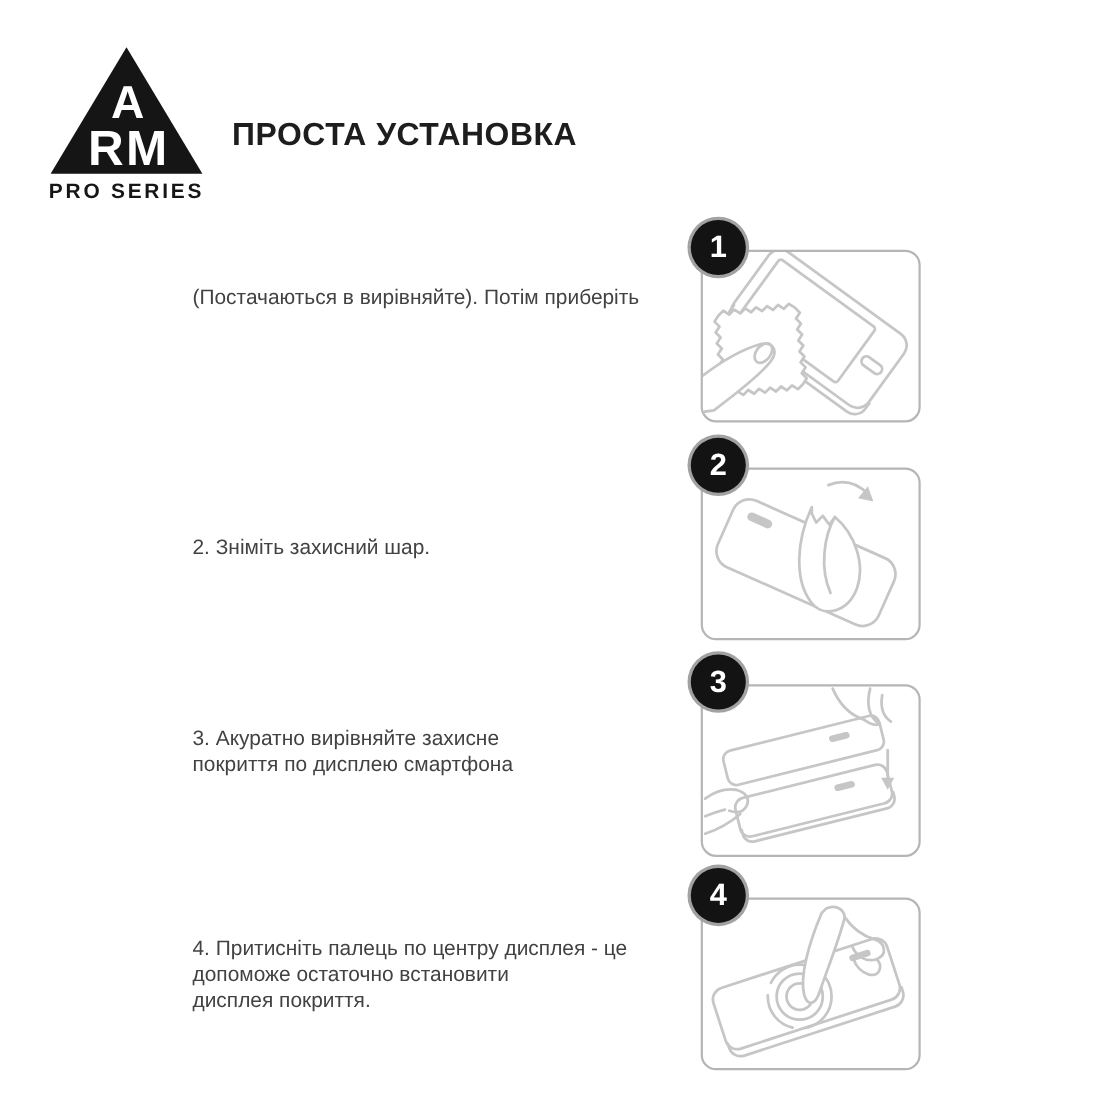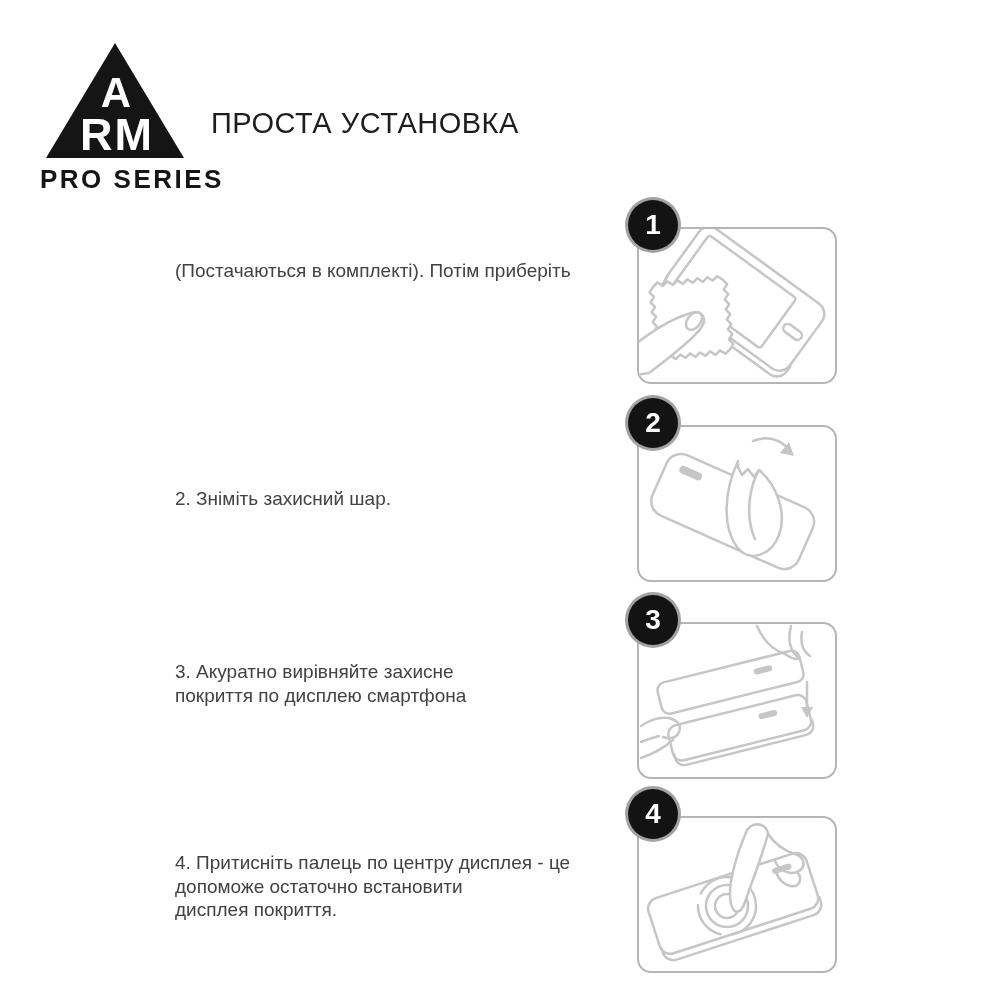--- a/index.html
+++ b/index.html
@@ -2,26 +2,26 @@
 <html><head>
 <meta charset="utf-8">
 <style>
   html,body{margin:0;padding:0;background:#fff;}
   .page{position:relative;width:1000px;height:1000px;background:#ffffff;
         font-family:"Liberation Sans",sans-serif;overflow:hidden;}
 
   
   .logo{position:absolute;left:40px;top:40px;width:150px;text-align:center;}
   .logo svg{display:block;}
-  .logo-sub{margin-top:2px;font-size:26px;font-weight:bold;color:#161616;
+  .logo-sub{margin-top:2px;font-size:19px;font-weight:bold;color:#161616;
             letter-spacing:2.5px;white-space:nowrap;}
 
   
   .title{position:absolute;left:211px;top:107px;margin:0;font-size:29px;
-         font-weight:normal;color:#1d1d1d;letter-spacing:0.5px;white-space:nowrap;}
+         font-weight:bold;color:#1d1d1d;letter-spacing:0.5px;white-space:nowrap;}
 
   
   .step-text{position:absolute;left:175px;width:470px;color:#424242;
              font-size:19px;line-height:23.5px;}
   .step-text .line{white-space:nowrap;}
 
   
   .panel{position:absolute;left:637px;width:196px;height:153px;background:#fff;
          border:2px solid #b5b5b5;border-radius:14px;}
   .art{position:absolute;left:0;top:0;width:196px;height:153px;}
@@ -45,21 +45,21 @@
       <text x="76" y="67" class="logo-letter" font-size="42" text-anchor="middle">A</text>
       <text x="77" y="110" class="logo-letter" font-size="45" letter-spacing="2" text-anchor="middle">RM</text>
     </svg>
     <div class="logo-sub">PRO SERIES</div>
   </div>
 
   <h1 class="title">ПРОСТА УСТАНОВКА</h1>
 
   <section>
     <div class="step-text" style="top:259px">
-      <div class="line">(Постачаються в комплекті). Потім приберіть</div>
+      <div class="line">(Постачаються в вирівняйте). Потім приберіть</div>
     </div>
     <div class="panel" style="top:227px">
       <span class="badge">1</span>
       <svg class="art" viewBox="0 0 196 153">
         <g fill="none" stroke="#c6c6c6" stroke-width="2.5" stroke-linecap="round" stroke-linejoin="round">
           <g transform="rotate(36 105 72)">
             <rect x="28" y="30" width="152" height="80" rx="13" fill="#fff"></rect>
             <path d="M29 98 v6 a12 12 0 0 0 12 12 h128 a12 12 0 0 0 12 -12 v-6"></path>
             <rect x="38" y="39" width="108" height="62" rx="3"></rect>
             <rect x="152" y="64" width="21" height="9" rx="4.5"></rect>

